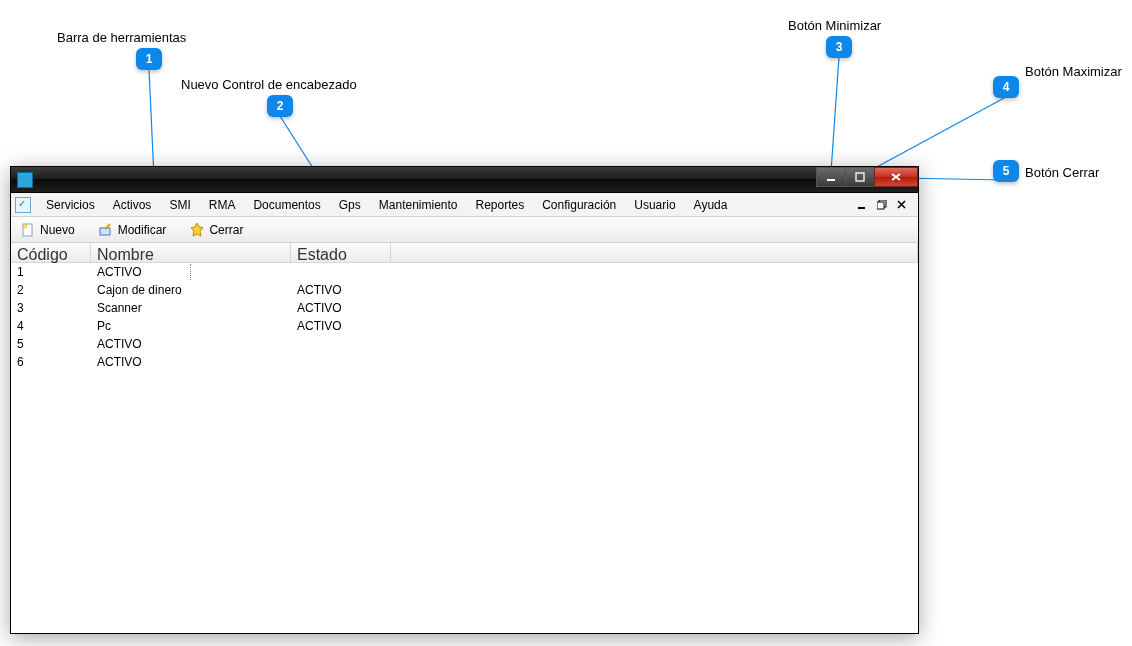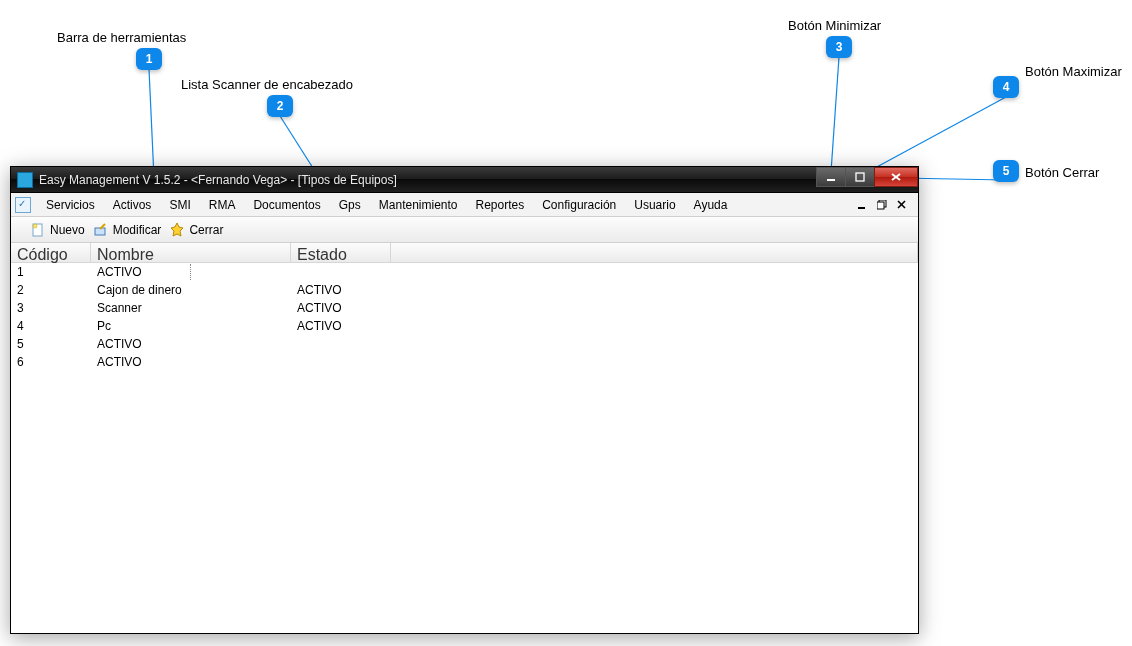--- a/index.html
+++ b/index.html
@@ -138,22 +138,22 @@
     color:#000; font-weight:bold;
   }
 
   
   .toolbar {
     height: 26px;
     background: linear-gradient(to bottom,#fdfdfd,#ebebeb);
     border-bottom: 1px solid #d0d0d0;
     display: flex;
     align-items: center;
-    padding: 0 16px;
-    gap: 2px;
+    padding: 0 6px;
+    gap: 17px;
   }
   .tool-btn {
     display: flex;
     align-items: center;
     gap: 4px;
     color: #000;
     padding: 2px 3px;
   }
   .tool-icon {
     width:16px; height:16px;
@@ -207,37 +207,36 @@
   <line x1="149" y1="69" x2="155" y2="200" stroke="#0d87e9" stroke-width="1.2"></line>
   <line x1="280" y1="116" x2="370" y2="258" stroke="#0d87e9" stroke-width="1.2"></line>
   <line x1="839" y1="57" x2="831" y2="172" stroke="#0d87e9" stroke-width="1.2"></line>
   <line x1="1006" y1="97" x2="862" y2="175" stroke="#0d87e9" stroke-width="1.2"></line>
   <line x1="1006" y1="180" x2="900" y2="178" stroke="#0d87e9" stroke-width="1.2"></line>
 </svg>
 
 <div class="callout-label" style="left:57px; top:30px;">Barra de herramientas</div>
 <div class="callout-badge" style="left:136px; top:48px;">1</div>
 
-<div class="callout-label" style="left:181px; top:77px;">Lista Scanner de encabezado</div>
+<div class="callout-label" style="left:181px; top:77px;">Nuevo Control de encabezado</div>
 <div class="callout-badge" style="left:267px; top:95px;">2</div>
 
 <div class="callout-label" style="left:788px; top:18px;">Botón Minimizar</div>
 <div class="callout-badge" style="left:826px; top:36px;">3</div>
 
 <div class="callout-badge" style="left:993px; top:76px;">4</div>
 <div class="callout-label" style="left:1025px; top:64px;">Botón Maximizar</div>
 
 <div class="callout-badge" style="left:993px; top:160px;">5</div>
 <div class="callout-label" style="left:1025px; top:165px;">Botón Cerrar</div>
 
 <div class="window">
 
   <div class="titlebar">
     <span class="app-icon"></span>
-    <span class="title-text">Easy Management V 1.5.2 - &lt;Fernando Vega&gt; - [Tipos de Equipos]</span>
     <div class="win-controls">
       <div class="win-btn">
         <svg width="12" height="10">
             <rect x="2" y="7" width="8" height="2" fill="#fff"></rect>
           </svg>
       </div>
       <div class="win-btn">
         <svg width="12" height="10">
             <rect x="2" y="1" width="8" height="8" fill="none" stroke="#fff" stroke-width="1.3"></rect>
           </svg>

